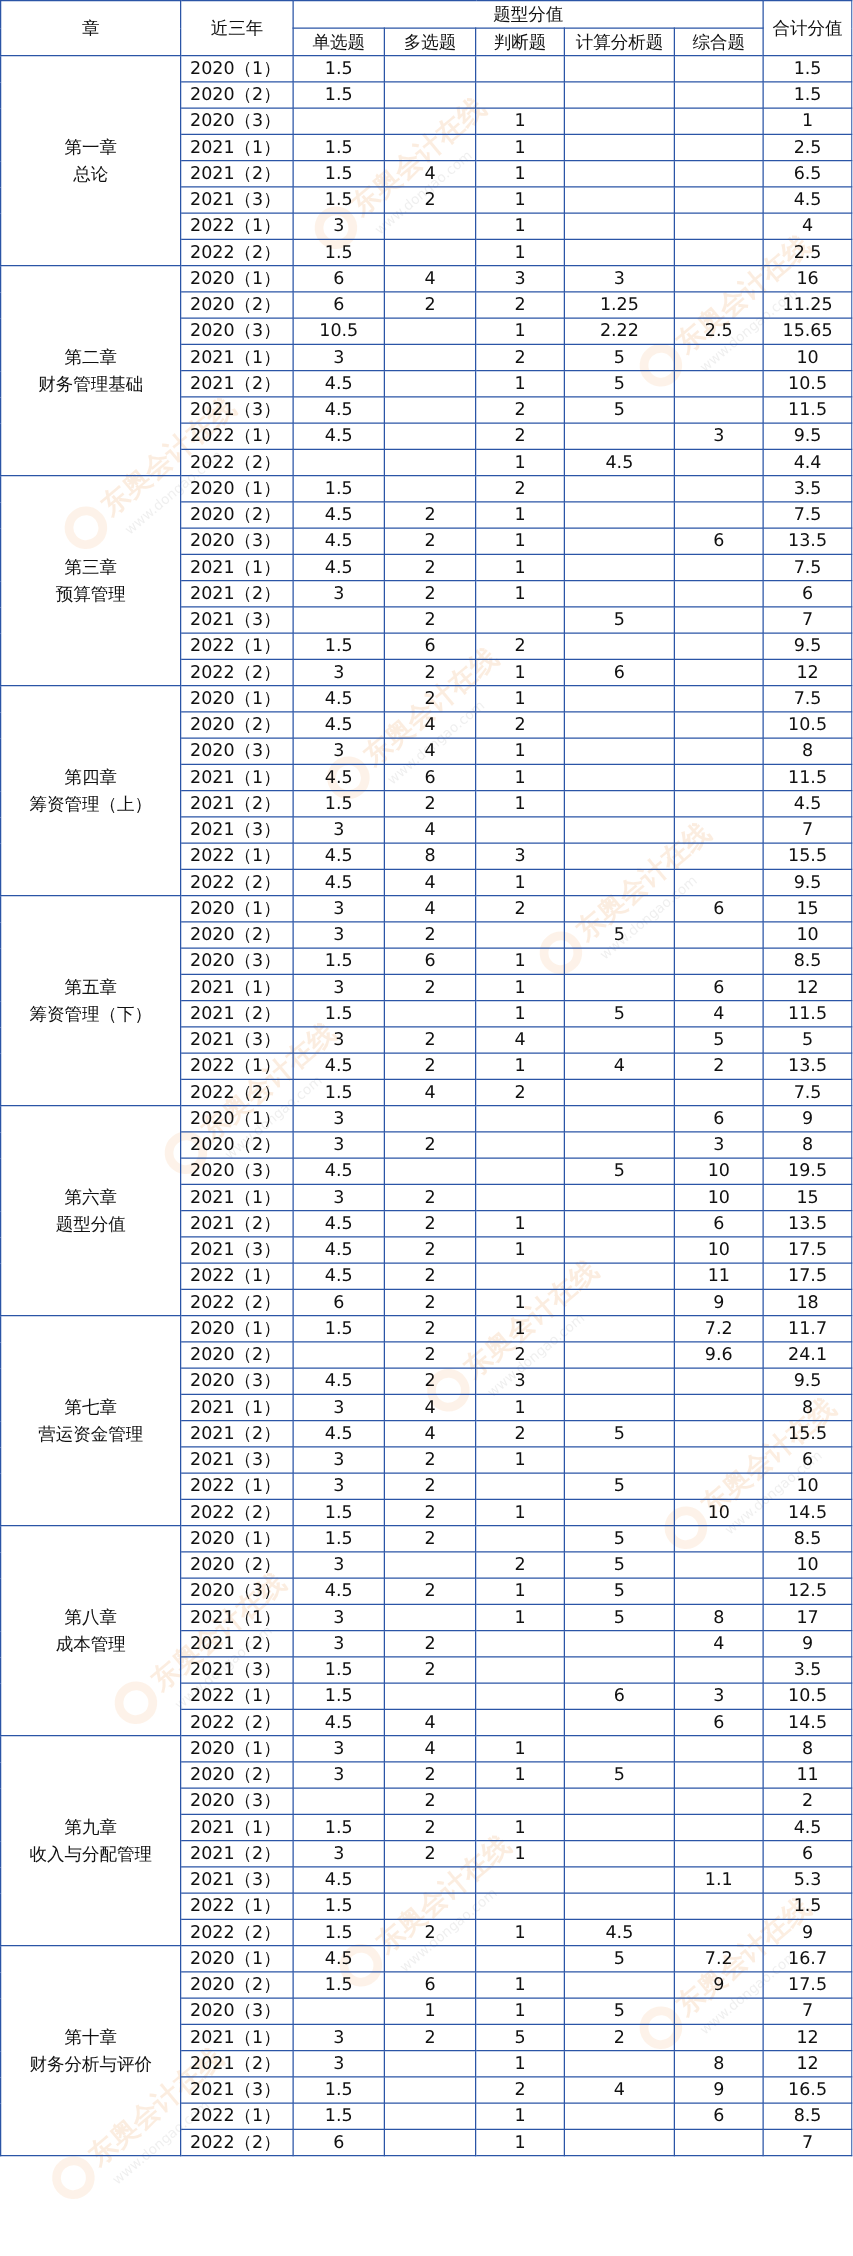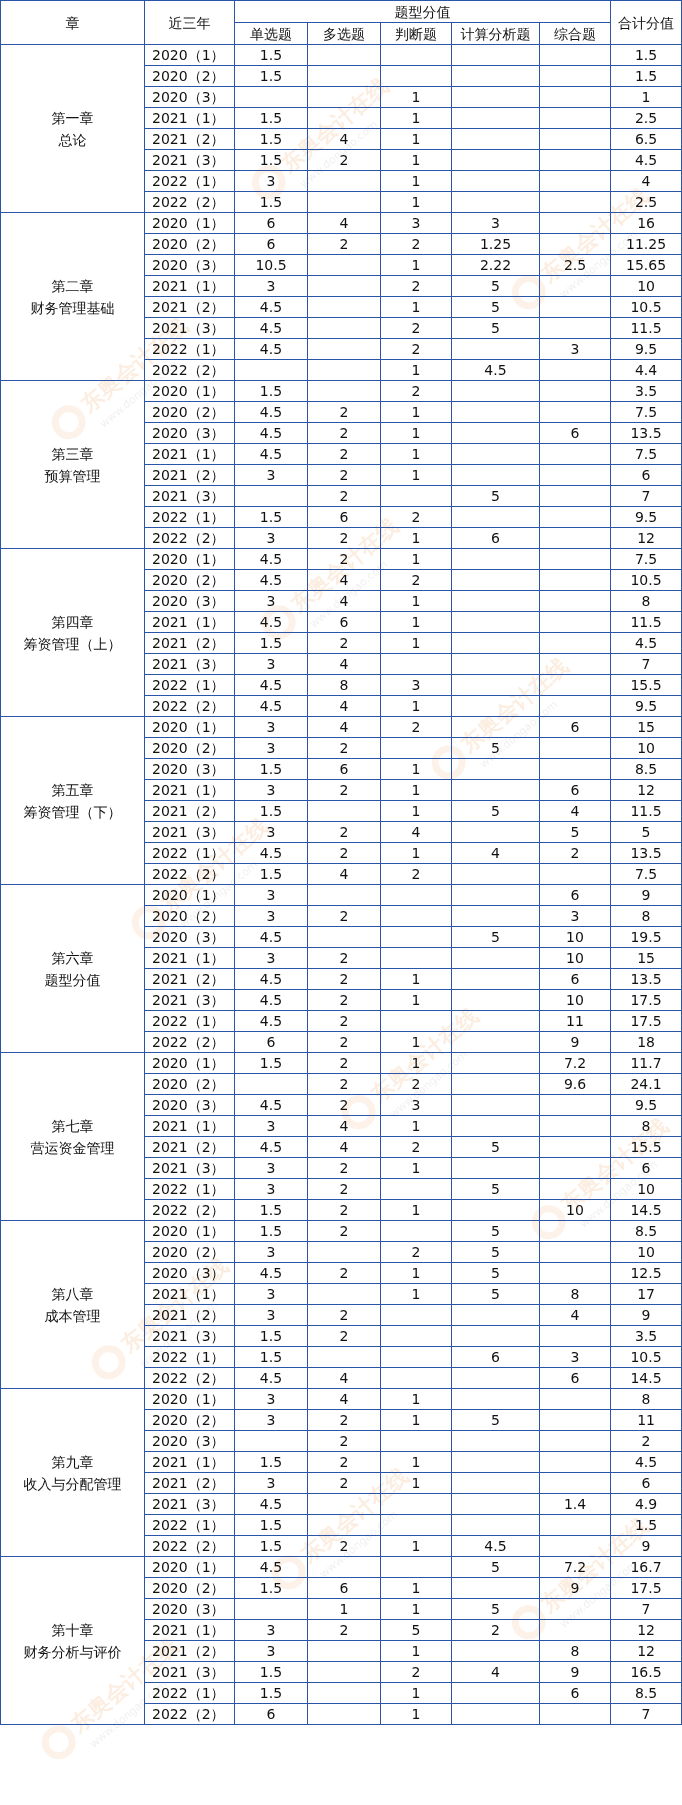--- a/index.html
+++ b/index.html
@@ -717,22 +717,22 @@
         <td></td>
         <td></td>
         <td>6</td>
       </tr>
       <tr>
         <td class="year">2021（3）</td>
         <td>4.5</td>
         <td></td>
         <td></td>
         <td></td>
-        <td>1.4</td>
-        <td>4.9</td>
+        <td>1.1</td>
+        <td>5.3</td>
       </tr>
       <tr>
         <td class="year">2022（1）</td>
         <td>1.5</td>
         <td></td>
         <td></td>
         <td></td>
         <td></td>
         <td>1.5</td>
       </tr>

